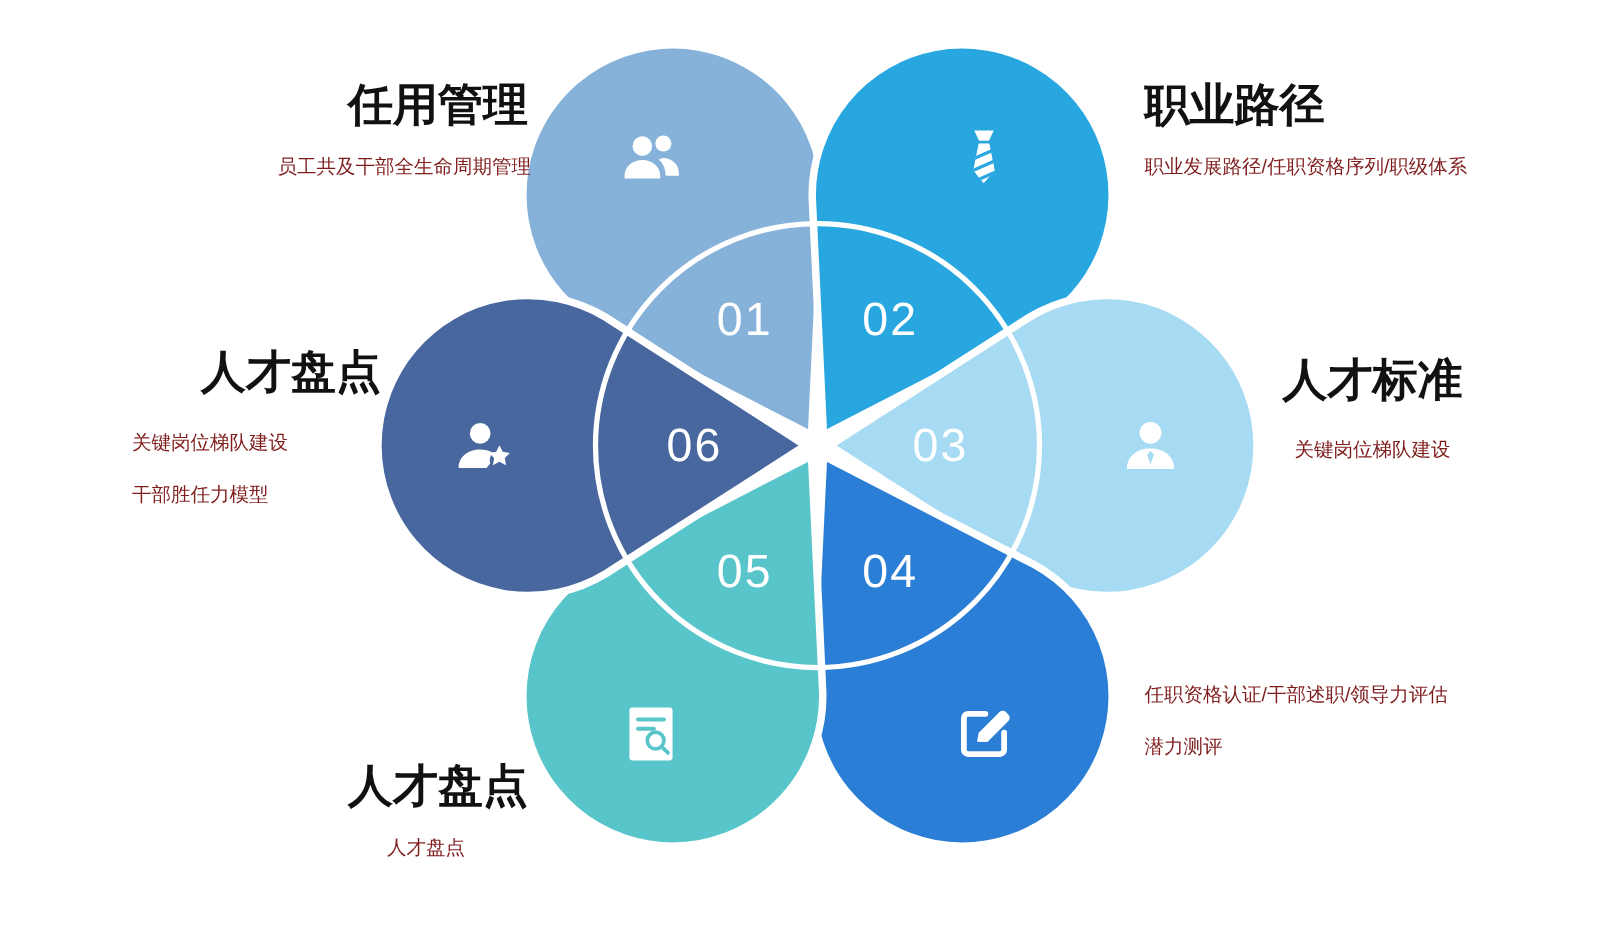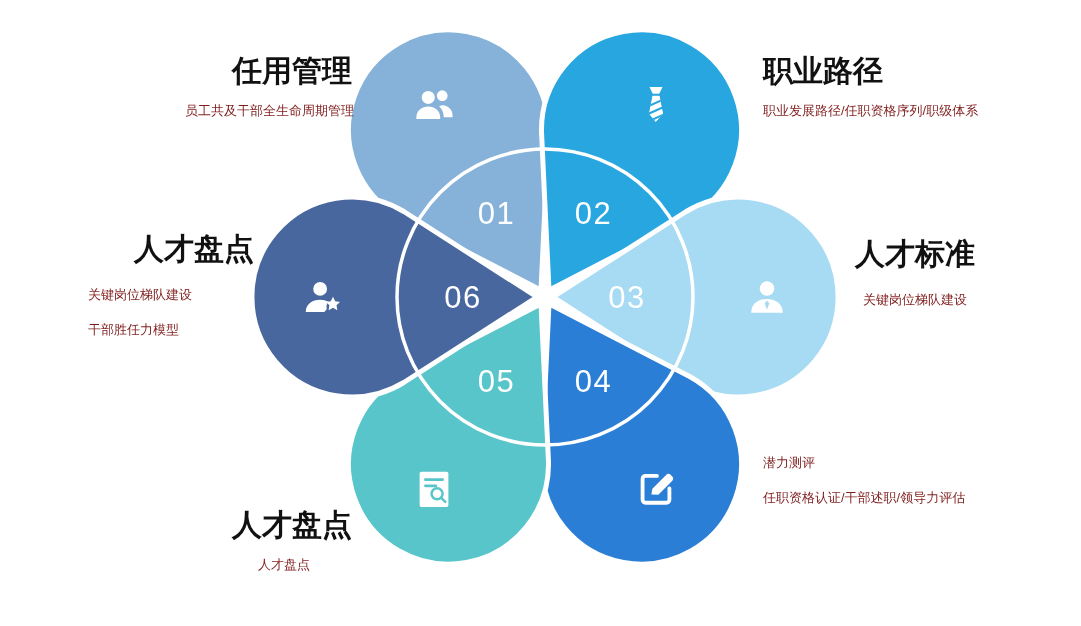--- a/index.html
+++ b/index.html
@@ -129,22 +129,22 @@
     <h2>职业路径</h2>
     <div class="line">职业发展路径/任职资格序列/职级体系</div>
   </div>
 
   <div class="label lb-r">
     <h2>人才标准</h2>
     <div class="line">关键岗位梯队建设</div>
   </div>
 
   <div class="label lb-br">
+    <div class="line">任职资格认证/干部述职/领导力评估</div>
     <div class="line">潜力测评</div>
-    <div class="line">任职资格认证/干部述职/领导力评估</div>
   </div>
 
   <div class="label lb-bl">
     <h2>人才盘点</h2>
     <div class="line">人才盘点</div>
   </div>
 
   <div class="label lb-l">
     <h2>人才盘点</h2>
     <div class="line">关键岗位梯队建设</div>

